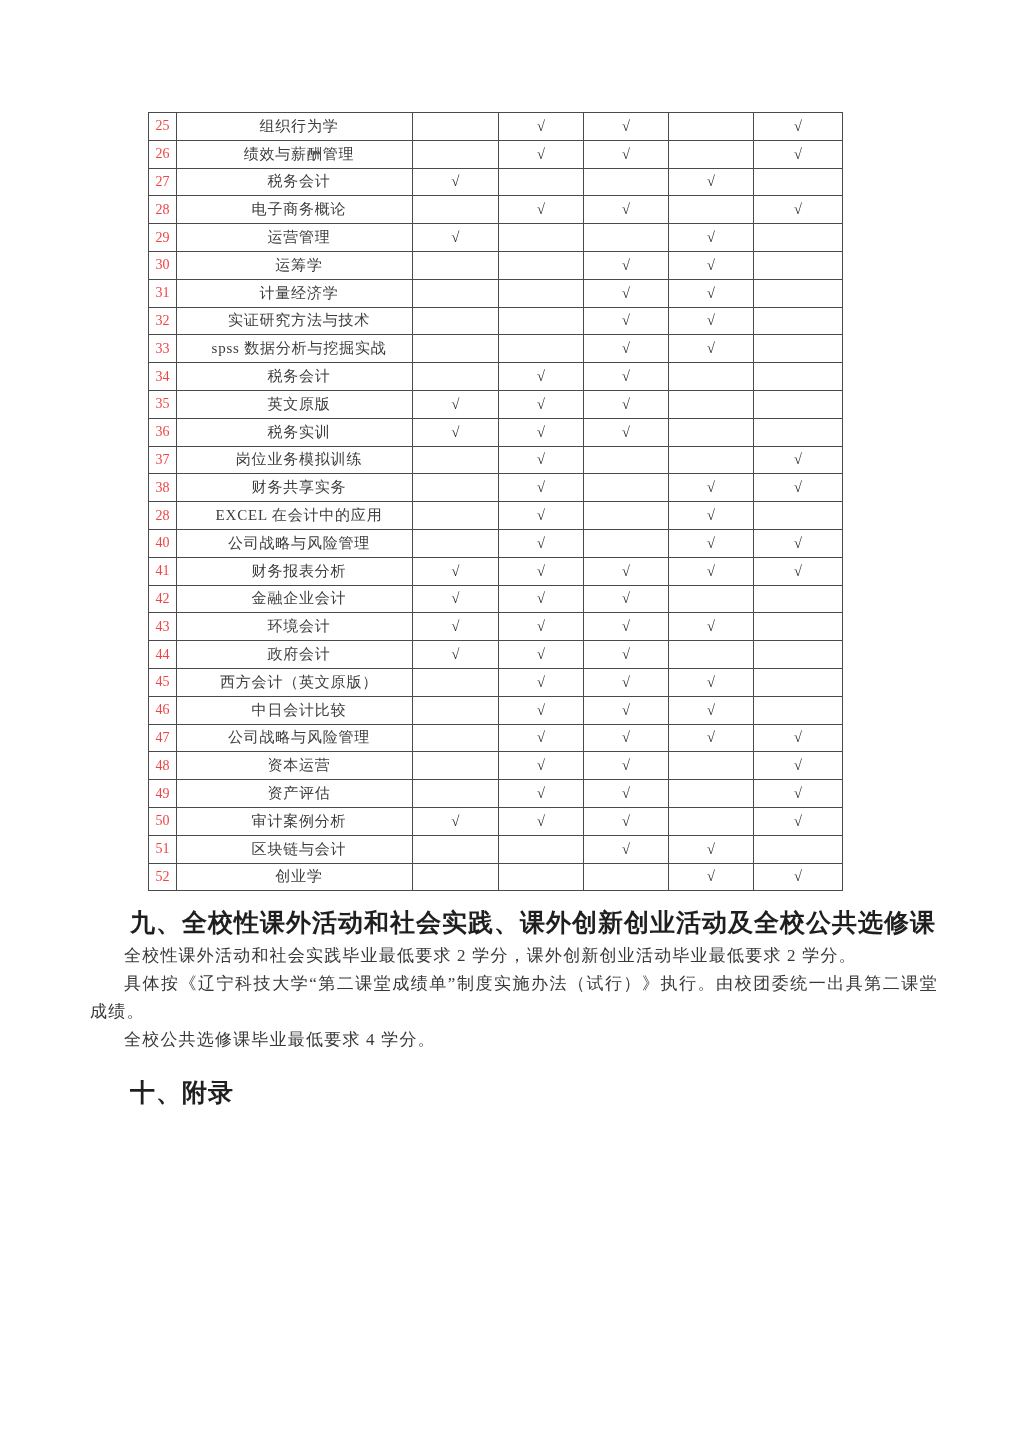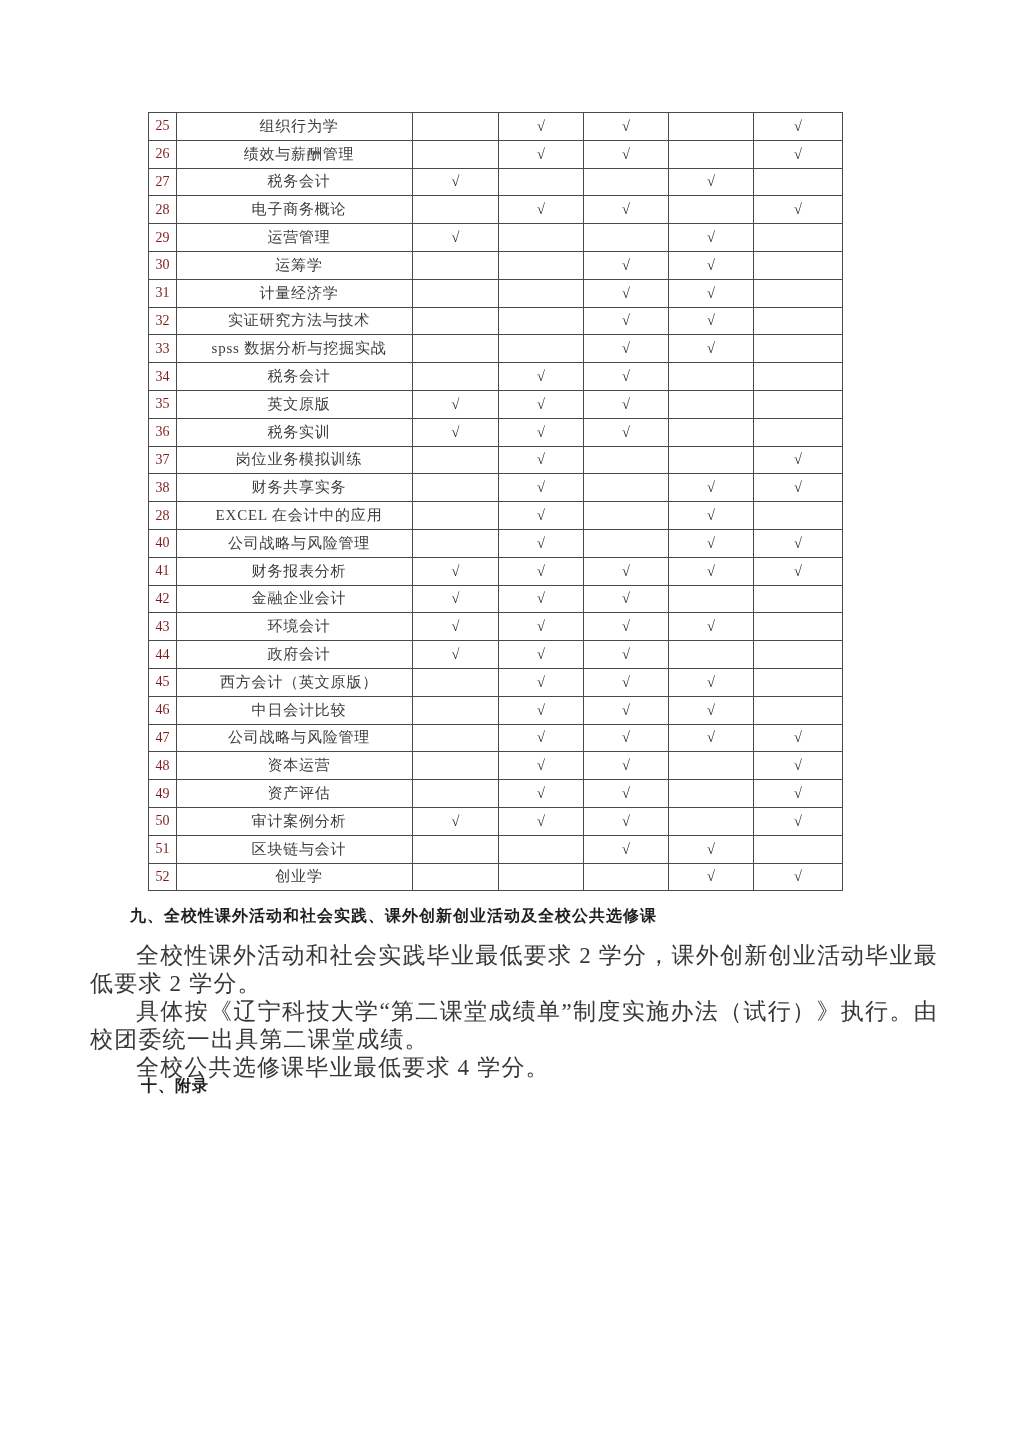--- a/index.html
+++ b/index.html
@@ -29,53 +29,53 @@
     border: 1px solid #4a4a4a;
     height: 26.8px;
     padding: 0;
     vertical-align: middle;
     overflow: hidden;
     white-space: nowrap;
   }
   .doc-table td.c-no {
     text-align: center;
     font-size: 14px;
-    color: #7f1d1d;
+    color: #ef4444;
   }
   .doc-table td.c-name {
     text-align: center;
     padding-left: 9px;
     font-size: 15px;
     letter-spacing: 0.8px;
     color: #3d3d3d;
   }
   .doc-table td.c-check {
     text-align: center;
     font-size: 14.5px;
     color: #2e2e2e;
   }
   
   .sec-heading {
     position: absolute;
     left: 130px;
     font-family: "Liberation Sans", sans-serif;
     font-weight: bold;
-    font-size: 16px;
+    font-size: 25px;
     letter-spacing: 1px;
     color: #1f1f1f;
     white-space: nowrap;
   }
   #heading-9 { top: 906px; }
-  #heading-10 { top: 1076px; margin-left: 11px; }
+  #heading-10 { top: 1076px; }
   .body-text {
     position: absolute;
     left: 90px;
     top: 942px;
     width: 848px;
-    font-size: 23px;
+    font-size: 17px;
     line-height: 28px;
     letter-spacing: 1.2px;
     text-align: justify;
     color: #383838;
   }
   .body-text p {
     margin: 0;
     text-indent: 2em;
   }
 </style>

